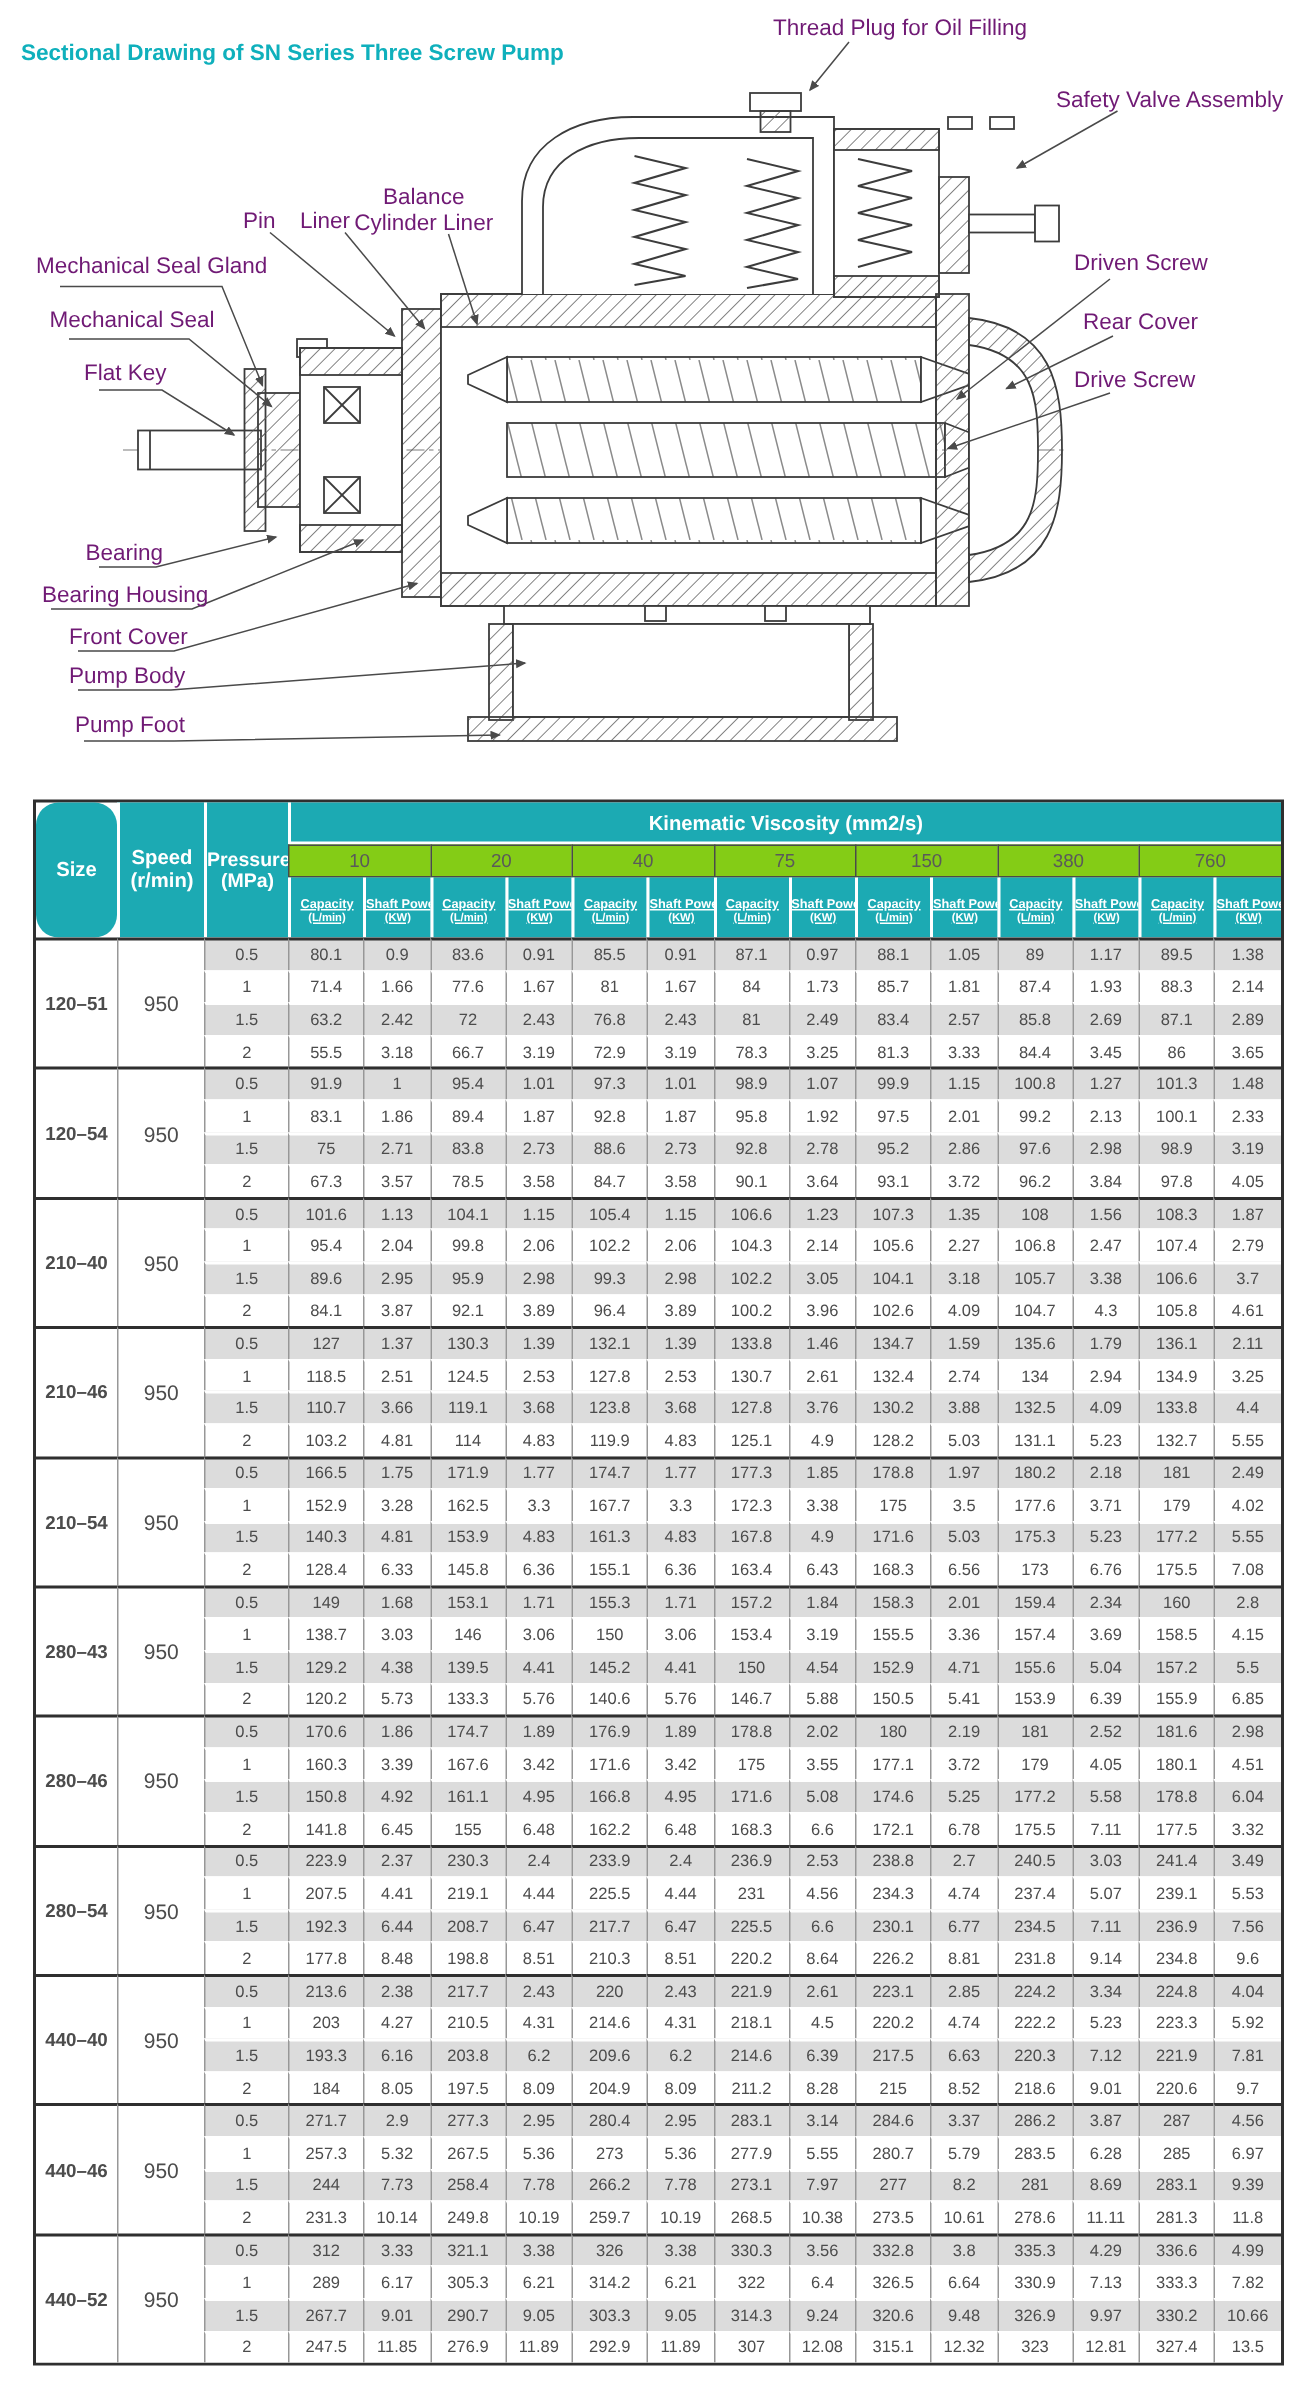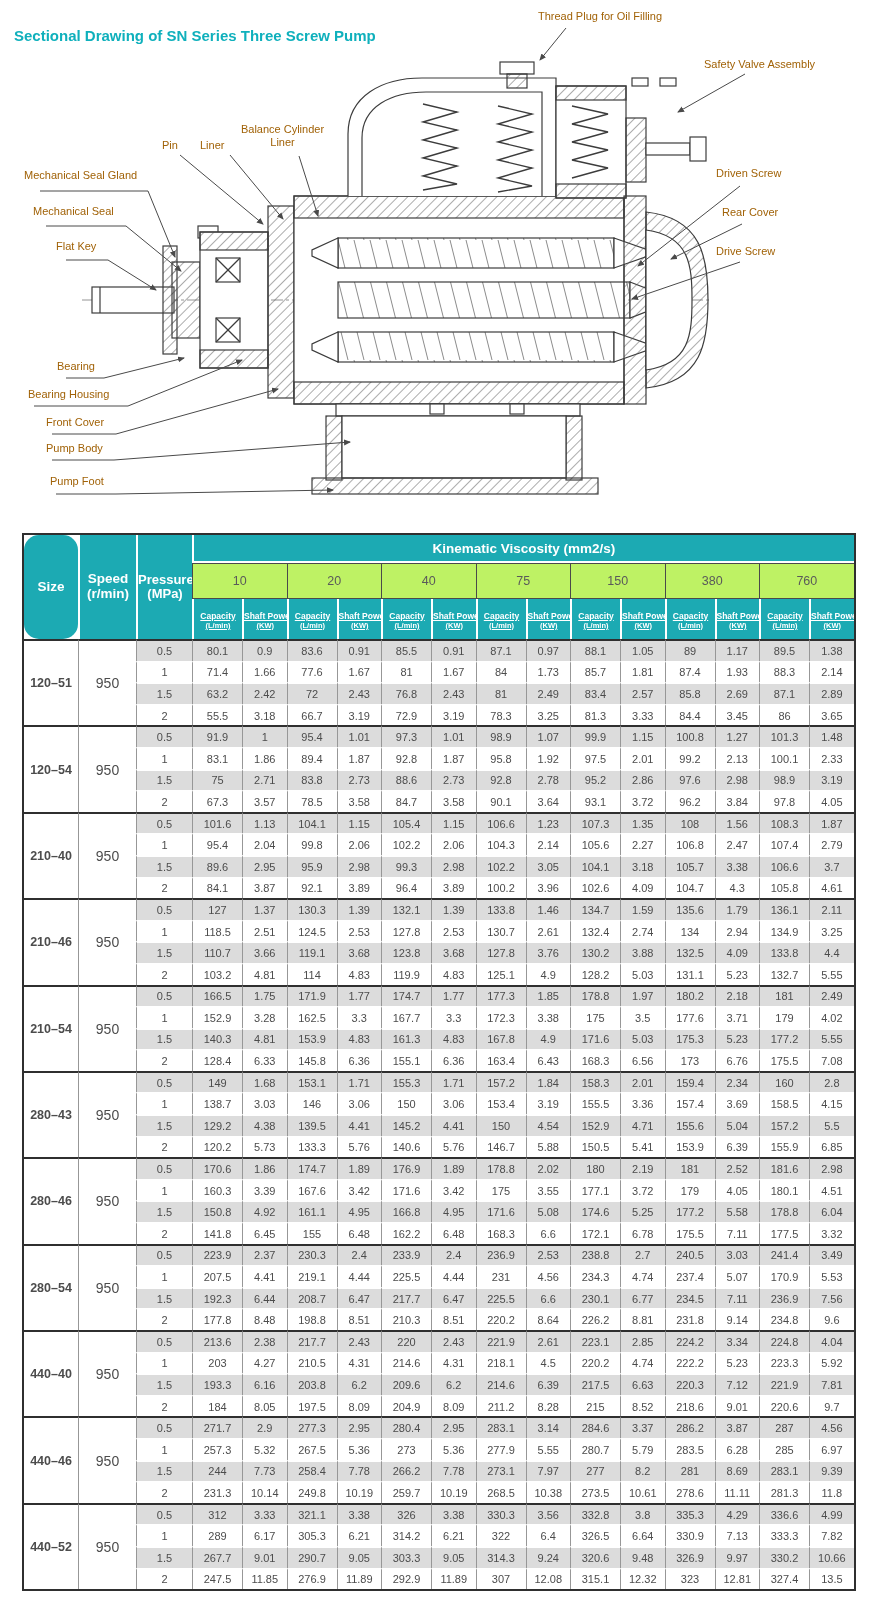--- a/index.html
+++ b/index.html
@@ -2,33 +2,33 @@
 <html style="--teal: #1caab3; --title_teal: #0fb0bc; --stripe: #dcdcdc; --line: #2f2f2f;"><head>
 <meta charset="utf-8">
 <style>
   html,body{margin:0;padding:0;background:#fff;}
   .page{position:relative;width:873px;height:1600px;background:#fff;overflow:hidden;
         font-family:"Liberation Sans",sans-serif;}
   .title{position:absolute;left:14px;top:27px;font-size:15px;font-weight:bold;
          color:var(--title_teal,#0fb0bc);}
   .drawing{position:absolute;left:0;top:0;width:873px;height:533px;}
   .drawing svg{position:absolute;left:0;top:0;}
-  .lbl{position:absolute;font-size:11px;color:#a16207;line-height:1.15;}
+  .lbl{position:absolute;font-size:15px;color:#701a75;line-height:1.15;}
   .lbl.center{text-align:center;}
 
   .spec{position:absolute;left:22px;top:533px;width:830px;border-collapse:separate;
         border-spacing:0;table-layout:fixed;border:2px solid var(--line,#2f2f2f);
         background:#fff;}
   .spec th,.spec td{box-sizing:border-box;padding:0;text-align:center;vertical-align:middle;
         overflow:hidden;white-space:nowrap;}
   .teal{background:var(--teal,#1caab3);color:#fff;font-weight:bold;border-left:2.5px solid #fff;}
   th.first{border-left:none;border-radius:15px;}
   .kv{font-size:13.5px;height:28px;border-bottom:2.5px solid #fff;}
   .hmain{font-size:13.5px;line-height:1.1;}
-  .visc{background:#bef264;color:#5a5a5a;font-weight:normal;font-size:12.5px;height:36px;
+  .visc{background:#84cc16;color:#5a5a5a;font-weight:normal;font-size:12.5px;height:22px;
         border-left:1px solid #4a4a4a;border-top:1px solid #4a4a4a;border-bottom:1px solid #4a4a4a;}
   .sub{height:40px;font-weight:normal;border-left:2px solid #fff;text-decoration:underline;}
   .sub .l1{font-size:8.5px;font-weight:bold;margin-top:2px;}
   .sub .l2{font-size:7.5px;font-weight:bold;}
   .spec td{height:21.6px;font-size:11px;color:#4c4c4c;border-left:1px solid #979797;
         border-top:2px solid #fff;background:#fff;}
   .spec td.first{border-left:none;font-weight:bold;}
   tr.gstart td{border-top:2px solid var(--line,#2f2f2f);}
   td.size{font-size:12.5px;}
   td.speed{font-size:14px;}
@@ -780,21 +780,21 @@
           <td class="cap">219.1</td>
           <td class="pw">4.44</td>
           <td class="cap">225.5</td>
           <td class="pw">4.44</td>
           <td class="cap">231</td>
           <td class="pw">4.56</td>
           <td class="cap">234.3</td>
           <td class="pw">4.74</td>
           <td class="cap">237.4</td>
           <td class="pw">5.07</td>
-          <td class="cap">170.9</td>
+          <td class="cap">239.1</td>
           <td class="pw">5.53</td>
         </tr>
         <tr class="stripe">
           <td class="press">1.5</td>
           <td class="cap">192.3</td>
           <td class="pw">6.44</td>
           <td class="cap">208.7</td>
           <td class="pw">6.47</td>
           <td class="cap">217.7</td>
           <td class="pw">6.47</td>

